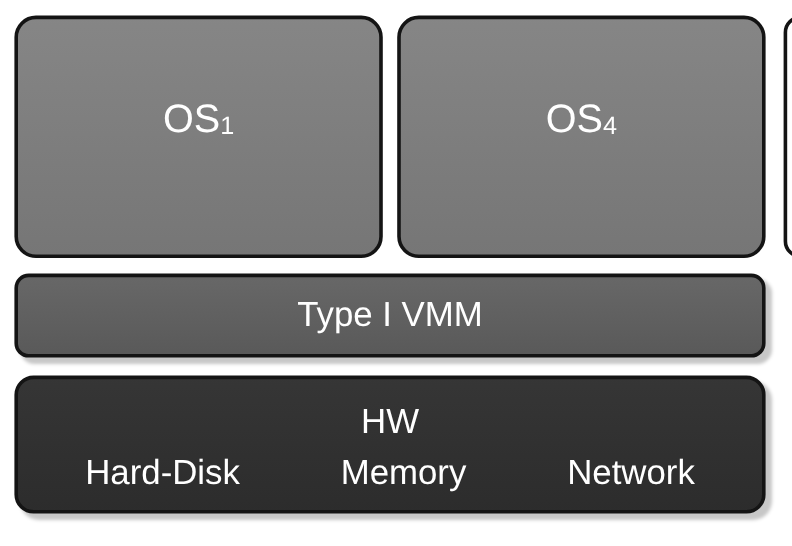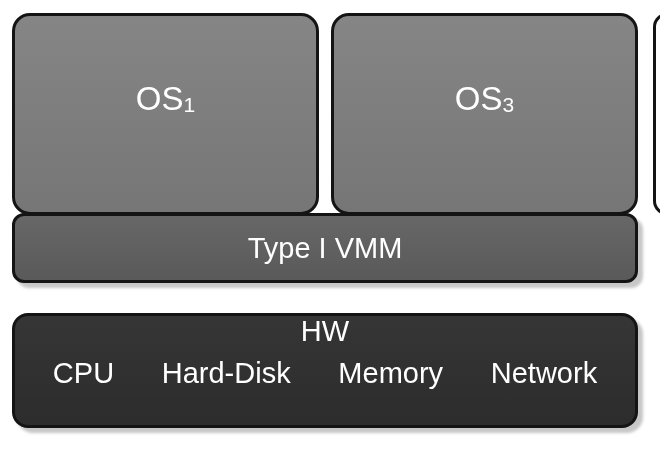--- a/index.html
+++ b/index.html
@@ -60,21 +60,21 @@
     height: 202px;
     border: 3px solid var(--color-border, #141414);
     border-radius: 18px;
     background: transparent;
   }
 
   
   .vmm-bar {
     position: absolute;
     left: 12px;
-    top: 213px;
+    top: 228px;
     width: 626px;
     height: 70px;
     border: 3px solid var(--color-border, #141414);
     border-radius: 12px;
     background-color: var(--color-vmm-fill, #5f5f5f);
     background-image: linear-gradient(rgba(255,255,255,0.05), rgba(0,0,0,0.06));
     box-shadow: 5px 5px 3px var(--color-shadow, #c7c7c7);
     display: flex;
     align-items: center;
     justify-content: center;
@@ -91,20 +91,21 @@
     position: absolute;
     left: 12px;
     top: 313px;
     width: 626px;
     height: 115px;
     border: 3px solid var(--color-border, #141414);
     border-radius: 16px;
     background-color: var(--color-hw-fill, #2f2f2f);
     background-image: linear-gradient(rgba(255,255,255,0.03), rgba(0,0,0,0.06));
     box-shadow: 5px 5px 3px var(--color-shadow, #c7c7c7);
+    padding-top: 21px;
   }
   .hw-title {
     text-align: center;
     color: var(--color-label-text, #ffffff);
     font-size: 29px;
     line-height: 1.1;
   }
   .hw-components {
     margin-top: 10px;
     display: flex;
@@ -132,34 +133,33 @@
 </head>
 <body>
 
 <div class="canvas">
 
   <div class="os-row">
     <div class="os-box">
       <span class="os-label"><span>OS</span><span class="sub">1</span></span>
     </div>
     <div class="os-box">
-      <span class="os-label"><span>OS</span><span class="sub">3</span></span>
+      <span class="os-label"><span>OS</span><span class="sub">4</span></span>
     </div>
   </div>
 
   <div class="partial-box"></div>
 
   <div class="vmm-bar">
     <span class="vmm-label">Type I VMM</span>
   </div>
 
   <div class="hw-box">
     <div class="hw-title">HW</div>
     <div class="hw-components">
-      <span class="hw-component">CPU</span>
       <span class="hw-component">Hard-Disk</span>
       <span class="hw-component">Memory</span>
       <span class="hw-component">Network</span>
     </div>
   </div>
 
 
 </div>
 
 </body></html>

